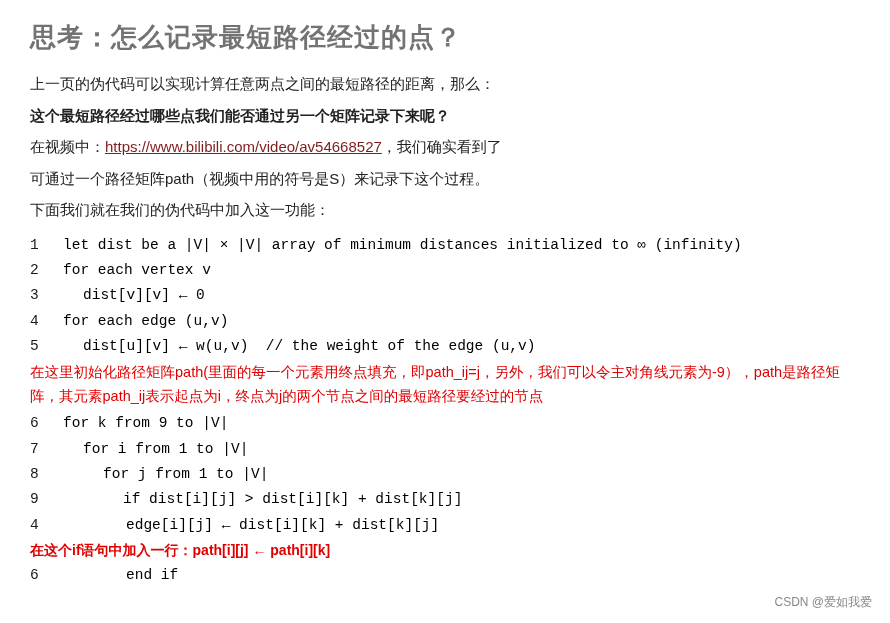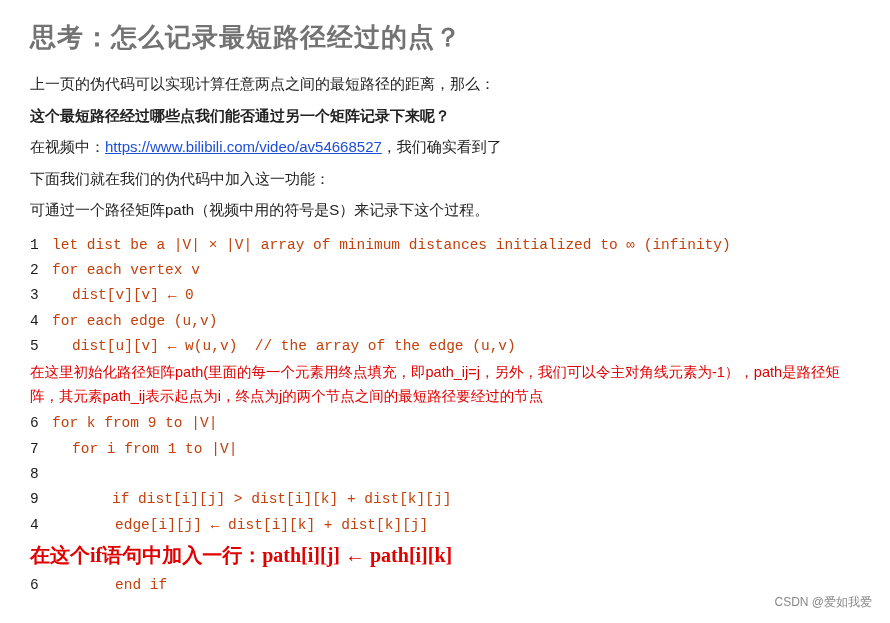--- a/index.html
+++ b/index.html
@@ -24,21 +24,21 @@
       margin-bottom: 16px;
       letter-spacing: 1px;
     }
     .intro-text {
       font-size: 15px;
       color: #222222;
       line-height: 1.7;
       margin-bottom: 6px;
     }
     .intro-text a {
-      color: #1d4ed8;
+      color: #7f1d1d;
       text-decoration: underline;
     }
     .bold-question {
       font-weight: bold;
       font-size: 15px;
       color: #222222;
     }
     .code-section {
       margin-top: 10px;
       font-size: 14.5px;
@@ -54,36 +54,37 @@
     .line-num {
       min-width: 22px;
       color: #1a1a1a;
       font-weight: normal;
       font-family: "Courier New", monospace;
       font-size: 14.5px;
     }
     .line-content {
       font-family: "Courier New", "Microsoft YaHei", monospace;
       font-size: 14.5px;
-      color: #c2410c;
+      color: #000000;
+      margin-left: 11px;
     }
     .red-annotation {
       color: #e00000;
       font-family: "Microsoft YaHei", "PingFang SC", Arial, sans-serif;
       font-size: 14.5px;
       line-height: 1.65;
       font-weight: normal;
       margin: 2px 0 2px 0;
       white-space: normal;
     }
     .red-bold {
       color: #e00000;
       font-weight: bold;
-      font-family: Liberation Serif, serif;
-      font-size: 20px;
+      font-family: Liberation Sans, sans-serif;
+      font-size: 14px;
     }
     .watermark {
       position: absolute;
       bottom: 12px;
       right: 18px;
       color: #888888;
       font-size: 12px;
       margin-top: 16px;
     }
     .indent1 { padding-left: 20px; }
@@ -99,22 +100,22 @@
 
   <div class="intro-text">
     <span>上一页的伪代码可以实现计算任意两点之间的最短路径的距离，那么：</span>
   </div>
   <div class="intro-text">
     <span class="bold-question">这个最短路径经过哪些点我们能否通过另一个矩阵记录下来呢？</span>
   </div>
   <div class="intro-text">
     <span>在视频中：</span><a>https://www.bilibili.com/video/av54668527</a><span>，我们确实看到了</span>
   </div>
+  <div class="intro-text">可通过一个路径矩阵path（视频中用的符号是S）来记录下这个过程。</div>
   <div class="intro-text">下面我们就在我们的伪代码中加入这一功能：</div>
-  <div class="intro-text">可通过一个路径矩阵path（视频中用的符号是S）来记录下这个过程。</div>
 
   <div class="code-section">
 
     <div class="code-line">
       <span class="line-num">1</span>
       <span class="line-content">let dist be a |V| × |V| array of minimum distances initialized to ∞ (infinity)</span>
     </div>
     <div class="code-line">
       <span class="line-num">2</span>
       <span class="line-content">for each vertex v</span>
@@ -122,35 +123,36 @@
     <div class="code-line">
       <span class="line-num">3</span>
       <span class="line-content indent1">dist[v][v] ← 0</span>
     </div>
     <div class="code-line">
       <span class="line-num">4</span>
       <span class="line-content">for each edge (u,v)</span>
     </div>
     <div class="code-line">
       <span class="line-num">5</span>
-      <span class="line-content indent1">dist[u][v] ← w(u,v)  // the array of the edge (u,v)</span>
+      <span class="line-content indent1">dist[u][v] ← w(u,v)  // the weight of the edge (u,v)</span>
     </div>
 
-    <div class="red-annotation">在这里初始化路径矩阵path(里面的每一个元素用终点填充，即path_ij=j，另外，我们可以令主对角线元素为-1），path是路径矩阵，其元素path_ij表示起点为i，终点为j的两个节点之间的最短路径要经过的节点</div>
+    <div class="red-annotation">在这里初始化路径矩阵path(里面的每一个元素用终点填充，即path_ij=j，另外，我们可以令主对角线元素为-9），path是路径矩阵，其元素path_ij表示起点为i，终点为j的两个节点之间的最短路径要经过的节点</div>
 
     <div class="code-line">
       <span class="line-num">6</span>
       <span class="line-content">for k from 9 to |V|</span>
     </div>
     <div class="code-line">
       <span class="line-num">7</span>
       <span class="line-content indent1">for i from 1 to |V|</span>
     </div>
     <div class="code-line">
       <span class="line-num">8</span>
+      <span class="line-content indent2">for j from 1 to |V|</span>
     </div>
     <div class="code-line">
       <span class="line-num">9</span>
       <span class="line-content indent3">if dist[i][j] &gt; dist[i][k] + dist[k][j]</span>
     </div>
     <div class="code-line">
       <span class="line-num">4</span>
       <span class="line-content indent3" style="padding-left:63px;">edge[i][j] ← dist[i][k] + dist[k][j]</span>
     </div>
 

